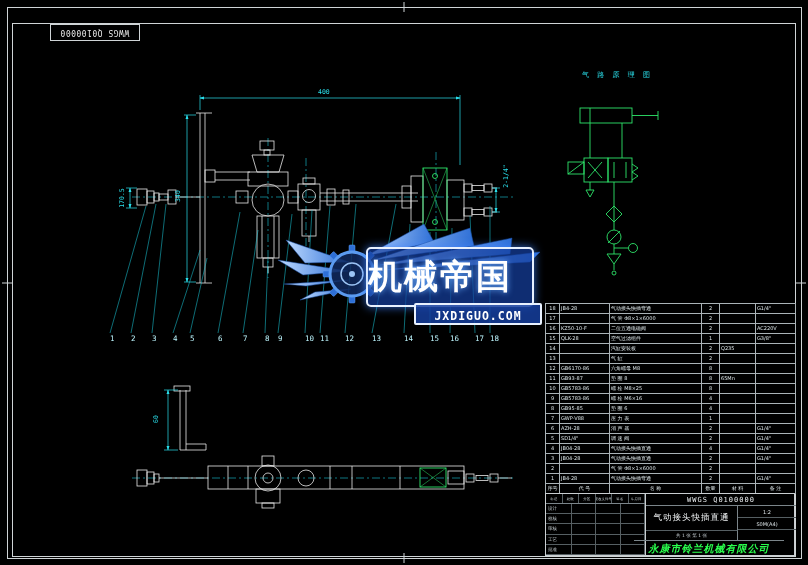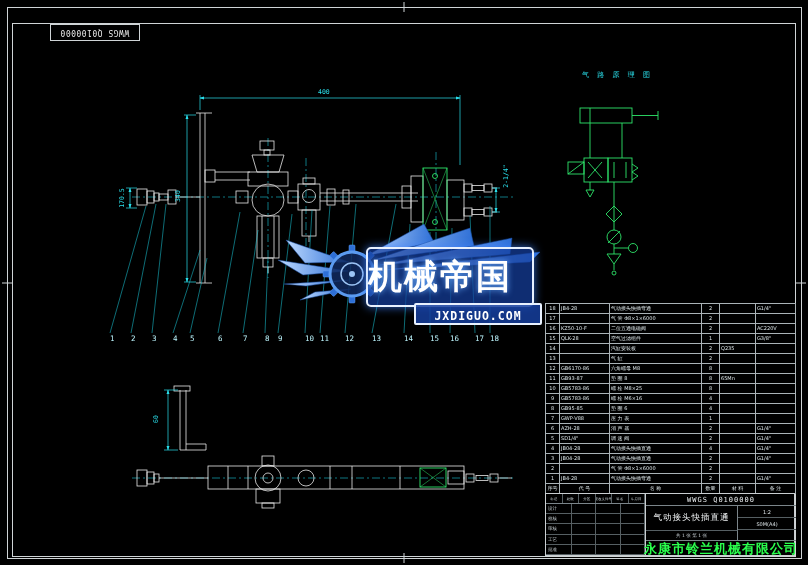--- a/index.html
+++ b/index.html
@@ -47,23 +47,23 @@
       display:flex;align-items:center;justify-content:center;font-size:7px;color:#e9edef;
       font-family:"DejaVu Sans Mono",monospace;letter-spacing:1px;}
   .tb-name{position:absolute;left:100px;top:12px;width:92px;height:24px;border-right:1px solid #7b858a;
       display:flex;align-items:center;justify-content:center;font-size:8.5px;color:#f0f3f4;letter-spacing:1px;}
   .tb-grid{position:absolute;left:192px;top:12px;width:58px;height:34px;font-size:5px;color:#dde5e8;}
   .tb-g{height:12px;border-bottom:1px solid #565f63;display:flex;align-items:center;justify-content:center;}
   .tb-g.last{height:10px;border-bottom:none;}
   .tb-sheet{position:absolute;left:100px;top:36px;width:92px;height:10px;border-right:1px solid #7b858a;
       border-top:1px solid #565f63;display:flex;align-items:center;justify-content:center;
       font-size:4.5px;color:#cdd6da;}
-  .tb-company{position:absolute;left:100px;top:46px;width:150px;height:17px;border-top:1px solid #7b858a;
-      display:flex;align-items:center;justify-content:center;font-size:13px;font-weight:bold;
-      color:#2aff4d;letter-spacing:1px;white-space:nowrap;}
+  .tb-company{position:absolute;left:88px;top:46px;width:150px;height:17px;border-top:1px solid #7b858a;
+      display:flex;align-items:center;justify-content:center;font-size:10px;font-weight:bold;
+      color:#2aff4d;letter-spacing:1px;white-space:nowrap;font-style:italic;}
   
   .wm-svg{left:268px;top:218px;z-index:5;}
   .wm-box{position:absolute;left:366px;top:247px;width:164px;height:56px;z-index:6;
       background:rgba(21,62,158,.72);border:2px solid #e8f1ff;border-radius:5px;
       display:flex;align-items:center;
       box-shadow:0 0 10px rgba(60,130,255,.8);}
   .wm-box span{font-size:34px;font-weight:bold;color:#fff;letter-spacing:2px;
       text-shadow:0 0 6px #66aaff;white-space:nowrap;}
   .wm-sub{position:absolute;left:386px;top:303px;width:124px;height:18px;z-index:6;
       background:rgba(21,62,158,.85);border:2px solid #e8f1ff;border-radius:2px;

